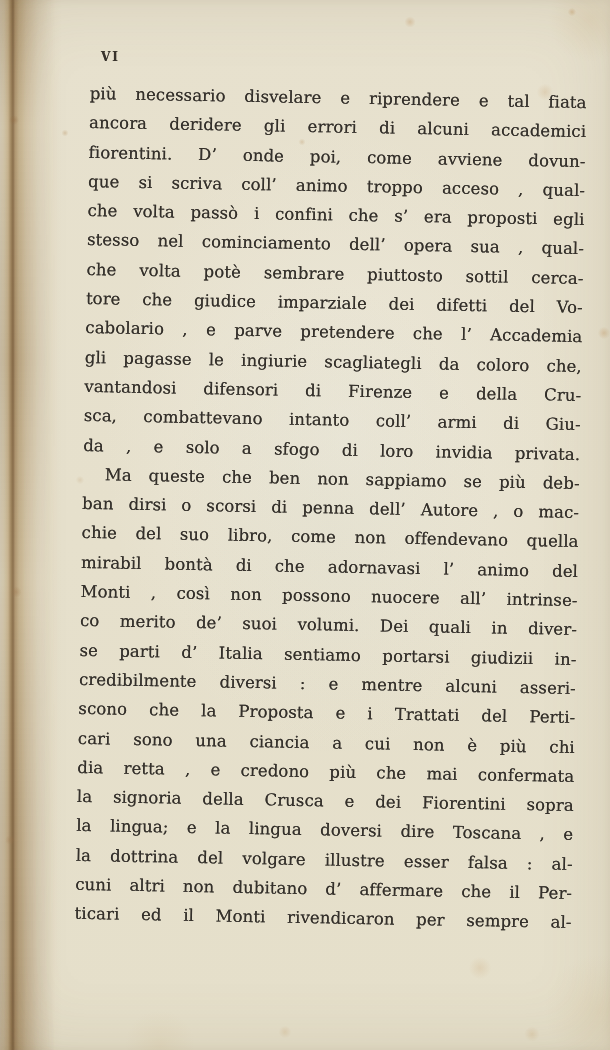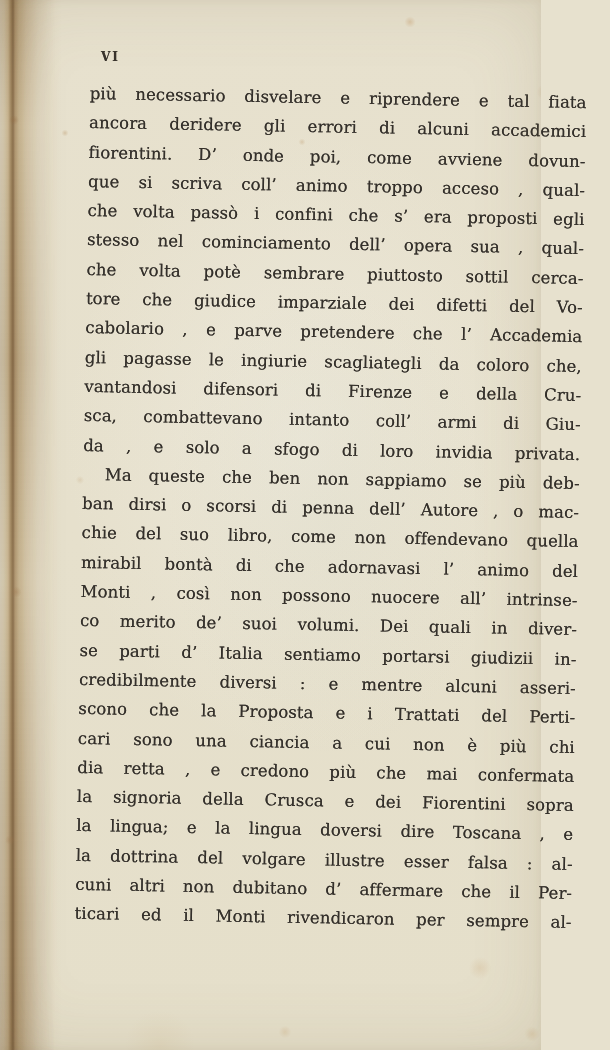--- a/index.html
+++ b/index.html
@@ -3,21 +3,21 @@
 <meta charset="utf-8">
 <style>
   html, body { margin: 0; padding: 0; }
   body {
     width: 610px; height: 1050px; overflow: hidden;
     background: #e7e1ce;
     font-family: "DejaVu Serif", serif;
   }
   .page {
     position: relative;
-    width: 541px; height: 1050px;
+    width: 610px; height: 1050px;
     background:
       radial-gradient(ellipse 320px 420px at 56% 42%, rgba(240,237,226,0.55), rgba(240,237,226,0) 75%),
       linear-gradient(#e7e1ce, #e5dfca);
   }
   
   .gutter {
     position: absolute; left: 0; top: 0; width: 70px; height: 100%;
     background:
       linear-gradient(90deg,
         #e4dcc8 0px, #dfd4ba 4px, #d2c09c 8px,

